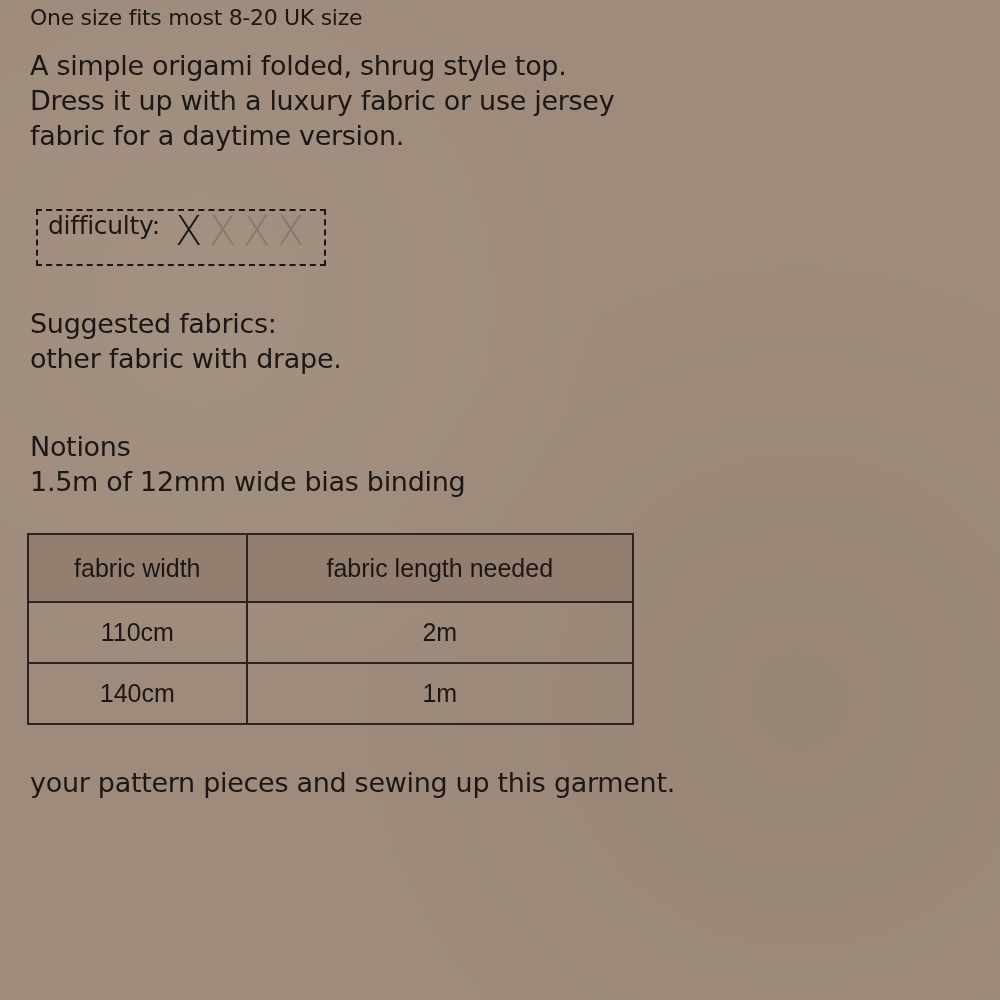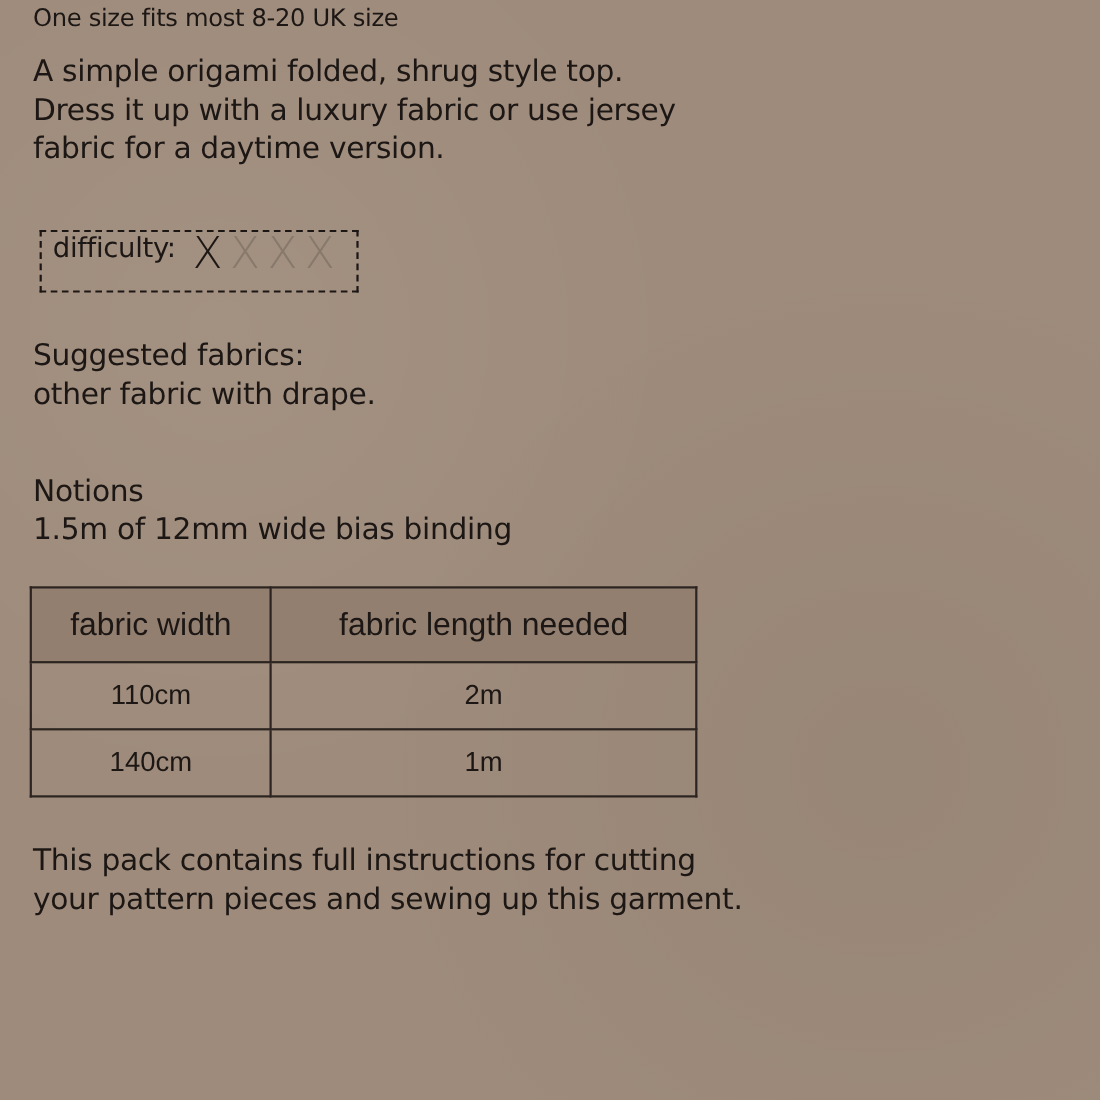--- a/index.html
+++ b/index.html
@@ -25,21 +25,21 @@
   }
   .diff-label { font-size:25px; letter-spacing:-0.3px; }
   .crosses { display:flex; margin-left:12px; font-size:40px; line-height:40px; }
   .cross { width:34px; text-align:center; color:#1c1714; font-weight:300; }
   .cross.off { color:#7e7266; opacity:0.75; }
   table {
     position:absolute; left:27px; top:533px; width:607px; height:192px;
     border-collapse:collapse; font-family:"Liberation Sans", sans-serif;
   }
   td, th { border:2px solid #2b2420; text-align:center; font-weight:normal; }
-  th { background:#927f70; font-size:29px; height:64px; }
+  th { background:#927f70; font-size:25px; height:64px; }
   td { font-size:25px; }
 </style>
 </head>
 <body>
 
 <div class="t" id="size">One size fits most 8-20 UK size</div>
 
 <div class="t" id="desc">
   <div>A simple origami folded, shrug style top.</div>
   <div>Dress it up with a luxury fabric or use jersey</div>
@@ -77,15 +77,14 @@
     <td>2m</td>
   </tr>
   <tr>
     <td>140cm</td>
     <td>1m</td>
   </tr>
 </tbody>
   </table>
 
 <div class="t" id="closing">
-  <div>This pack contains full instructions for cutting</div>
   <div>your pattern pieces and sewing up this garment.</div>
 </div>
 
 </body></html>

